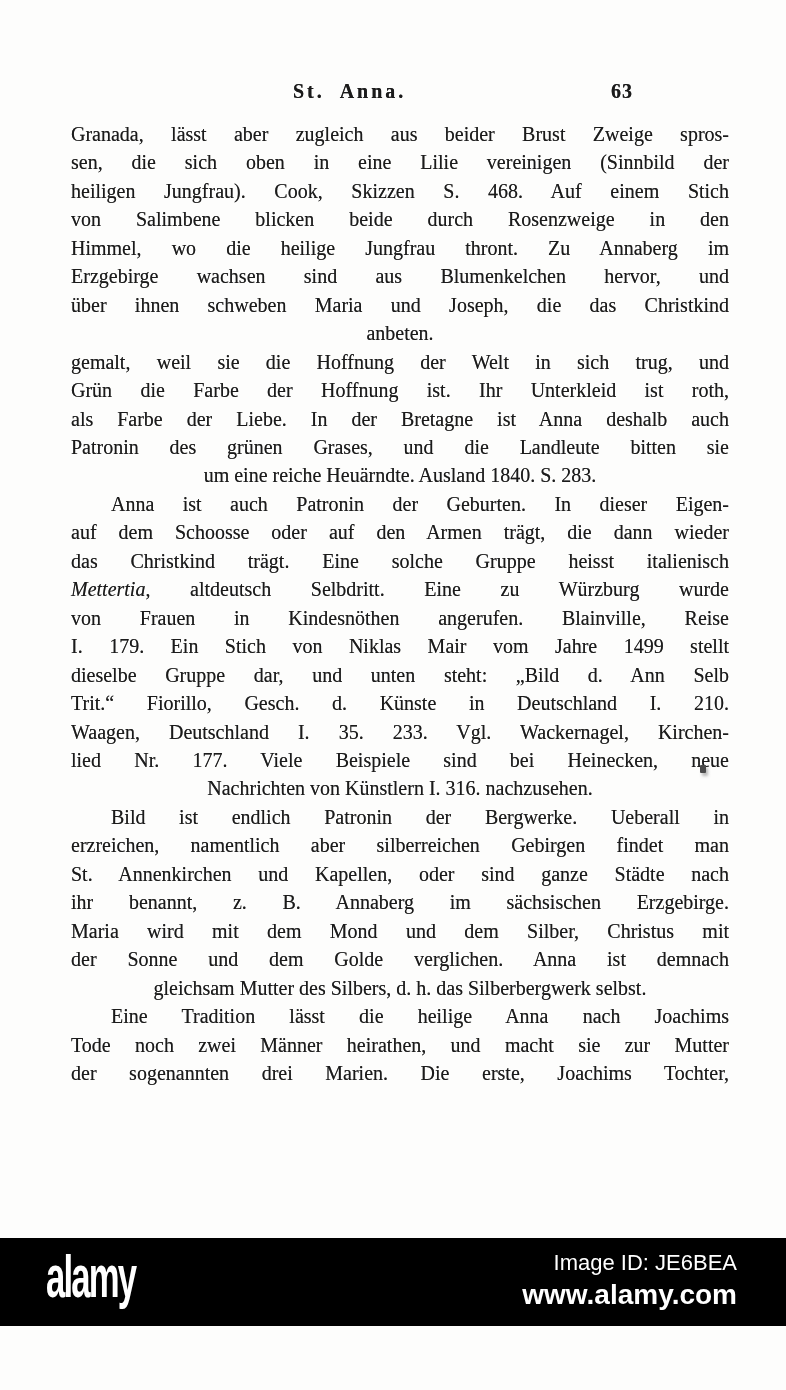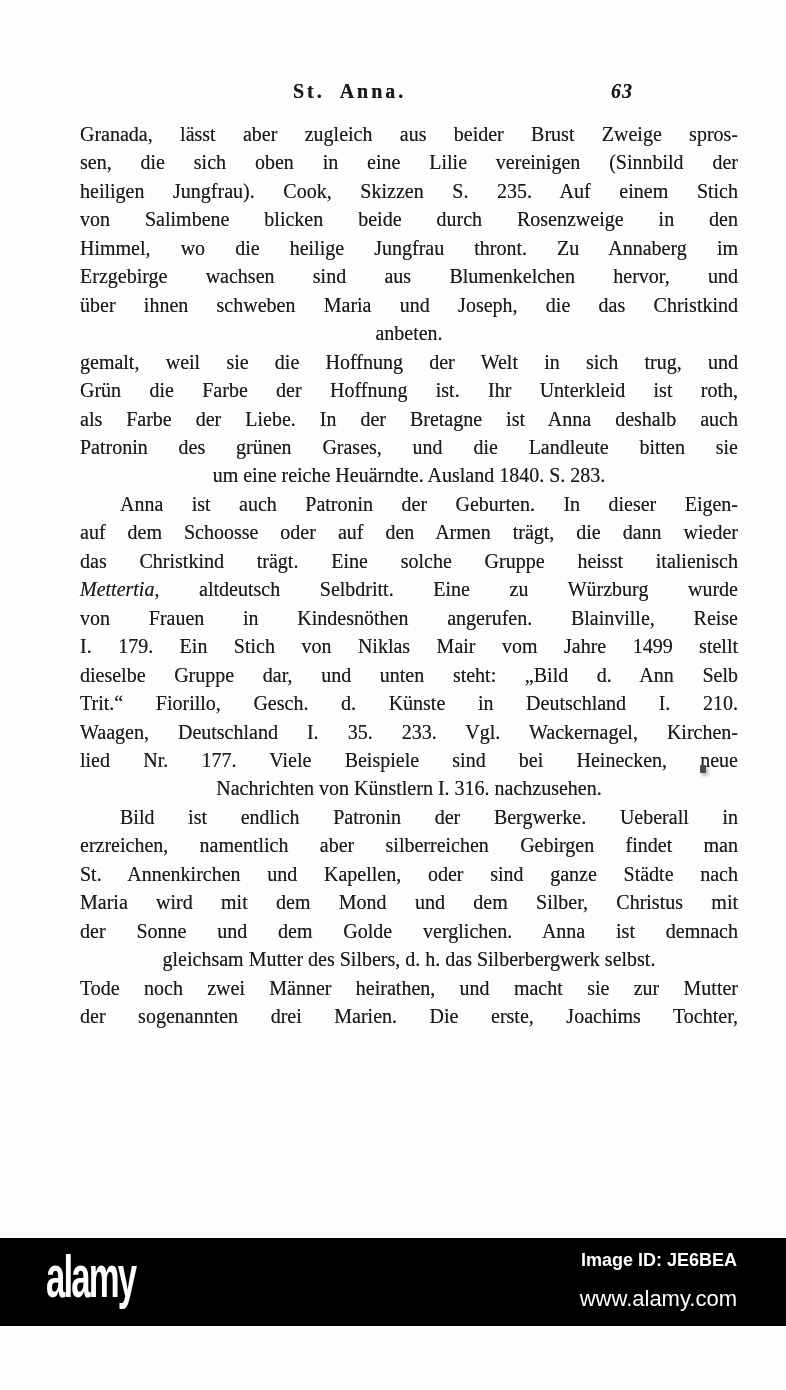--- a/index.html
+++ b/index.html
@@ -25,24 +25,23 @@
     position: absolute; left: 293px; top: 80px;
     font-size: 20px; font-weight: bold; color: var(--ink);
     letter-spacing: 3px; word-spacing: 8px;
     text-shadow: 0 0 0.6px rgba(0,0,0,0.7);
   }
   .page-number {
     position: absolute; left: 611px; top: 80px;
     font-size: 20px; font-weight: bold; color: var(--ink);
     letter-spacing: 1px;
     text-shadow: 0 0 0.6px rgba(0,0,0,0.7);
-    font-style: italic;
   }
   #text-block {
-    position: absolute; left: 80px; top: 120px;
+    position: absolute; left: 71px; top: 120px;
     width: 658px;
     color: var(--ink);
   }
   .line {
     height: 28.46px;
     line-height: 28.46px;
     font-size: 20px;
     text-shadow: 0 0 0.5px rgba(0,0,0,0.55);
     overflow: visible;
     white-space: nowrap;
@@ -77,34 +76,34 @@
     transform: scaleX(0.62) scaleY(1.05);
     transform-origin: left top;
     line-height: 1;
   }
   .wm-right {
     position: absolute; right: 49px; top: 12px;
     text-align: right;
     color: var(--wm-text);
     font-family: "Liberation Sans", sans-serif;
   }
-  .wm-image-id { font-size: 18px; font-weight: bold; }
-  .wm-url { font-size: 22px; font-weight: normal; margin-top: 15px; }
+  .wm-image-id { font-size: 22px; font-weight: normal; }
+  .wm-url { font-size: 28px; font-weight: bold; margin-top: 3px; }
 </style>
 </head>
 <body>
 
 <div class="scan">
   <span class="running-header-title">St. Anna.</span>
   <span class="page-number">63</span>
 
   <div id="text-block">
       <div class="line justify"><span>Granada, lässt aber zugleich aus beider Brust Zweige spros-</span></div>
       <div class="line justify"><span>sen, die sich oben in eine Lilie vereinigen (Sinnbild der</span></div>
-      <div class="line justify"><span>heiligen Jungfrau). Cook, Skizzen S. 235. Auf einem Stich</span></div>
+      <div class="line justify"><span>heiligen Jungfrau). Cook, Skizzen S. 468. Auf einem Stich</span></div>
       <div class="line justify"><span>von Salimbene blicken beide durch Rosenzweige in den</span></div>
       <div class="line justify"><span>Himmel, wo die heilige Jungfrau thront. Zu Annaberg im</span></div>
       <div class="line justify"><span>Erzgebirge wachsen sind aus Blumenkelchen hervor, und</span></div>
       <div class="line justify"><span>über ihnen schweben Maria und Joseph, die das Christkind</span></div>
       <div class="line"><span>anbeten.</span></div>
       <div class="line justify"><span>gemalt, weil sie die Hoffnung der Welt in sich trug, und</span></div>
       <div class="line justify"><span>Grün die Farbe der Hoffnung ist. Ihr Unterkleid ist roth,</span></div>
       <div class="line justify"><span>als Farbe der Liebe. In der Bretagne ist Anna deshalb auch</span></div>
       <div class="line justify"><span>Patronin des grünen Grases, und die Landleute bitten sie</span></div>
       <div class="line"><span>um eine reiche Heuärndte. Ausland 1840. S. 283.</span></div>
@@ -115,23 +114,25 @@
       <div class="line justify"><span>von Frauen in Kindesnöthen angerufen. Blainville, Reise</span></div>
       <div class="line justify"><span>I. 179. Ein Stich von Niklas Mair vom Jahre 1499 stellt</span></div>
       <div class="line justify"><span>dieselbe Gruppe dar, und unten steht: „Bild d. Ann Selb</span></div>
       <div class="line justify"><span>Trit.“ Fiorillo, Gesch. d. Künste in Deutschland I. 210.</span></div>
       <div class="line justify"><span>Waagen, Deutschland I. 35. 233. Vgl. Wackernagel, Kirchen-</span></div>
       <div class="line justify"><span>lied Nr. 177. Viele Beispiele sind bei Heinecken, neue</span></div>
       <div class="line"><span>Nachrichten von Künstlern I. 316. nachzusehen.</span></div>
       <div class="line justify indent"><span>Bild ist endlich Patronin der Bergwerke. Ueberall in</span></div>
       <div class="line justify"><span>erzreichen, namentlich aber silberreichen Gebirgen findet man</span></div>
       <div class="line justify"><span>St. Annenkirchen und Kapellen, oder sind ganze Städte nach</span></div>
+      <div class="line justify"><span>ihr benannt, z. B. Annaberg im sächsischen Erzgebirge.</span></div>
       <div class="line justify"><span>Maria wird mit dem Mond und dem Silber, Christus mit</span></div>
       <div class="line justify"><span>der Sonne und dem Golde verglichen. Anna ist demnach</span></div>
       <div class="line"><span>gleichsam Mutter des Silbers, d. h. das Silberbergwerk selbst.</span></div>
+      <div class="line justify indent"><span>Eine Tradition lässt die heilige Anna nach Joachims</span></div>
       <div class="line justify"><span>Tode noch zwei Männer heirathen, und macht sie zur Mutter</span></div>
       <div class="line justify"><span>der sogenannten drei Marien. Die erste, Joachims Tochter,</span></div>
     </div>
 
   <div class="speck"></div>
 </div>
 
 <div class="watermark-bar">
   <span class="alamy-logo">alamy</span>
   <div class="wm-right">

